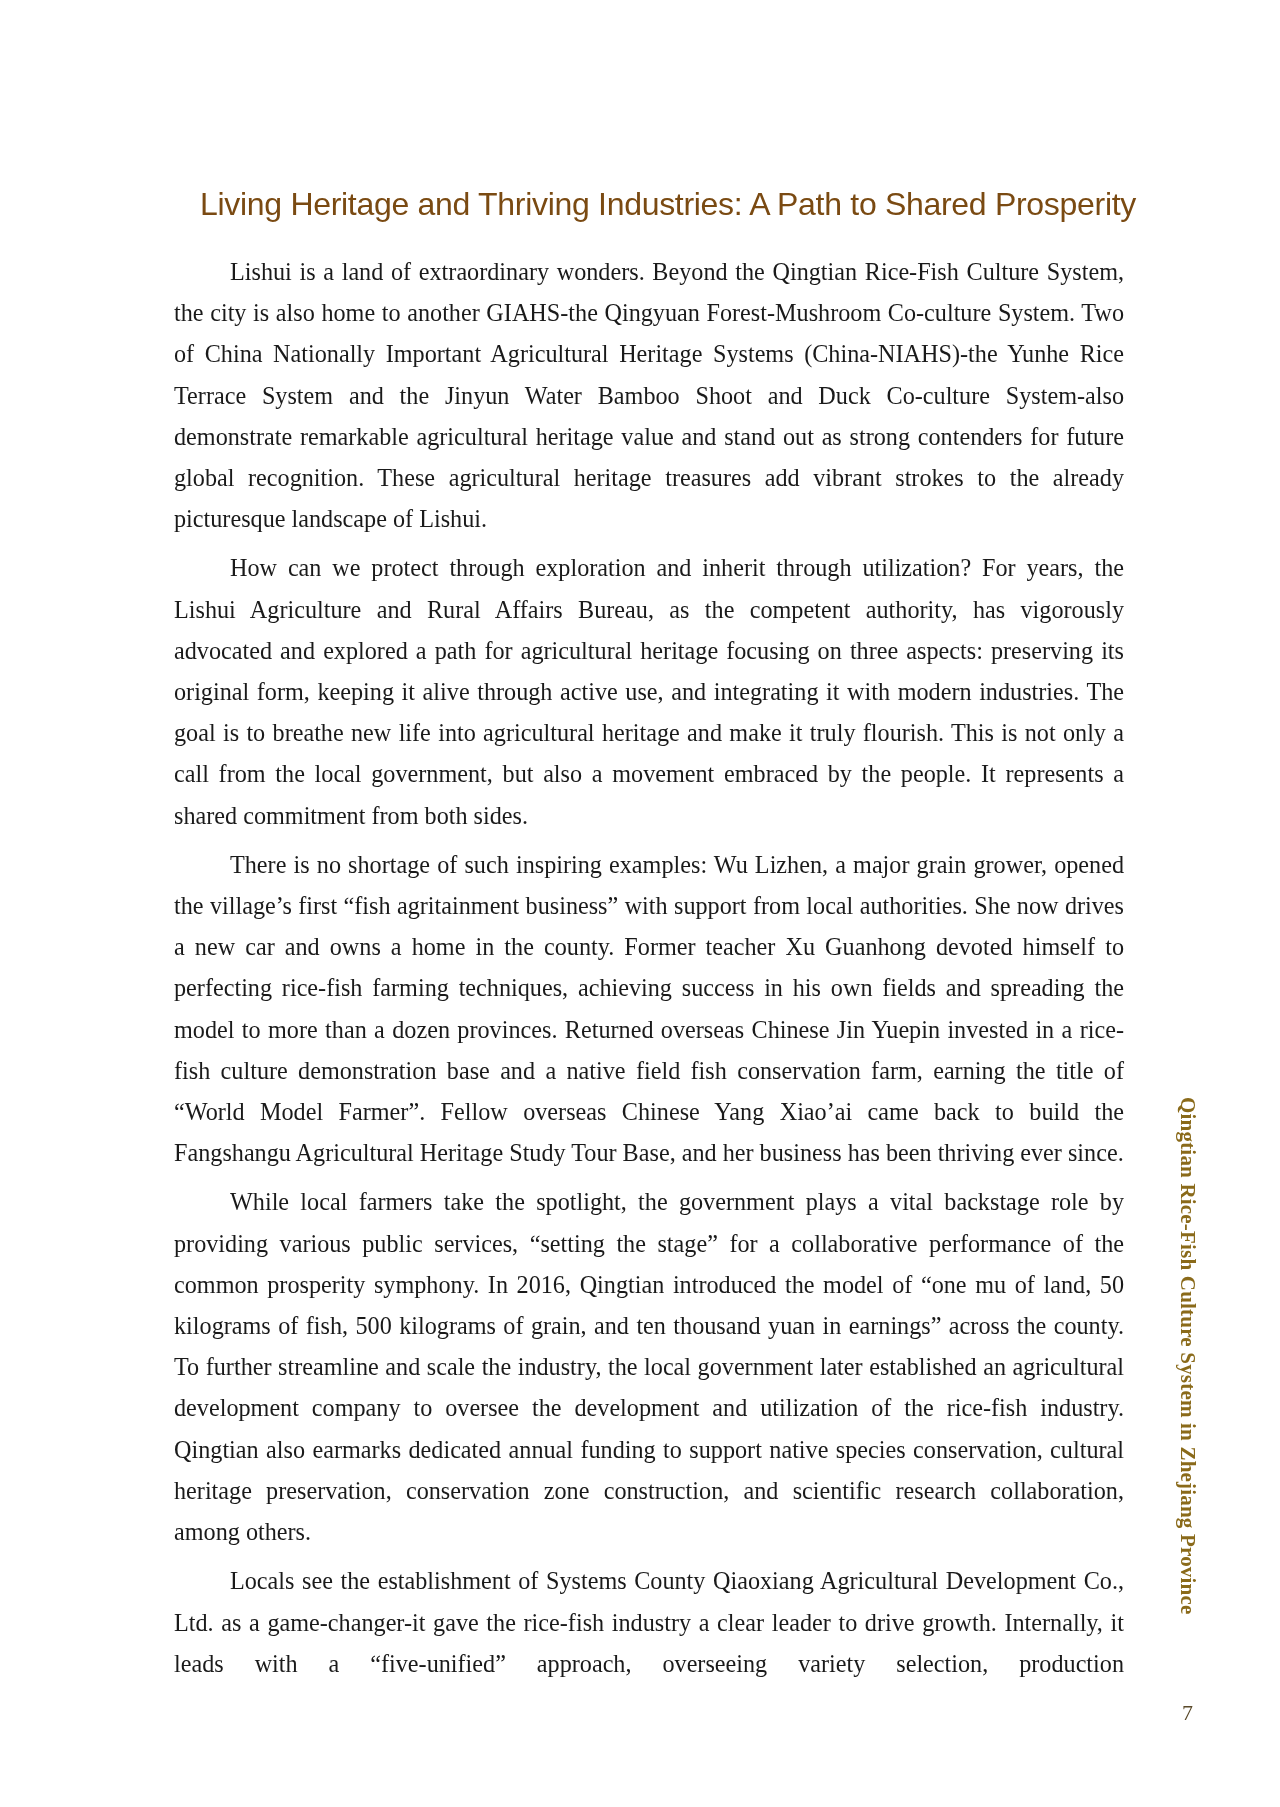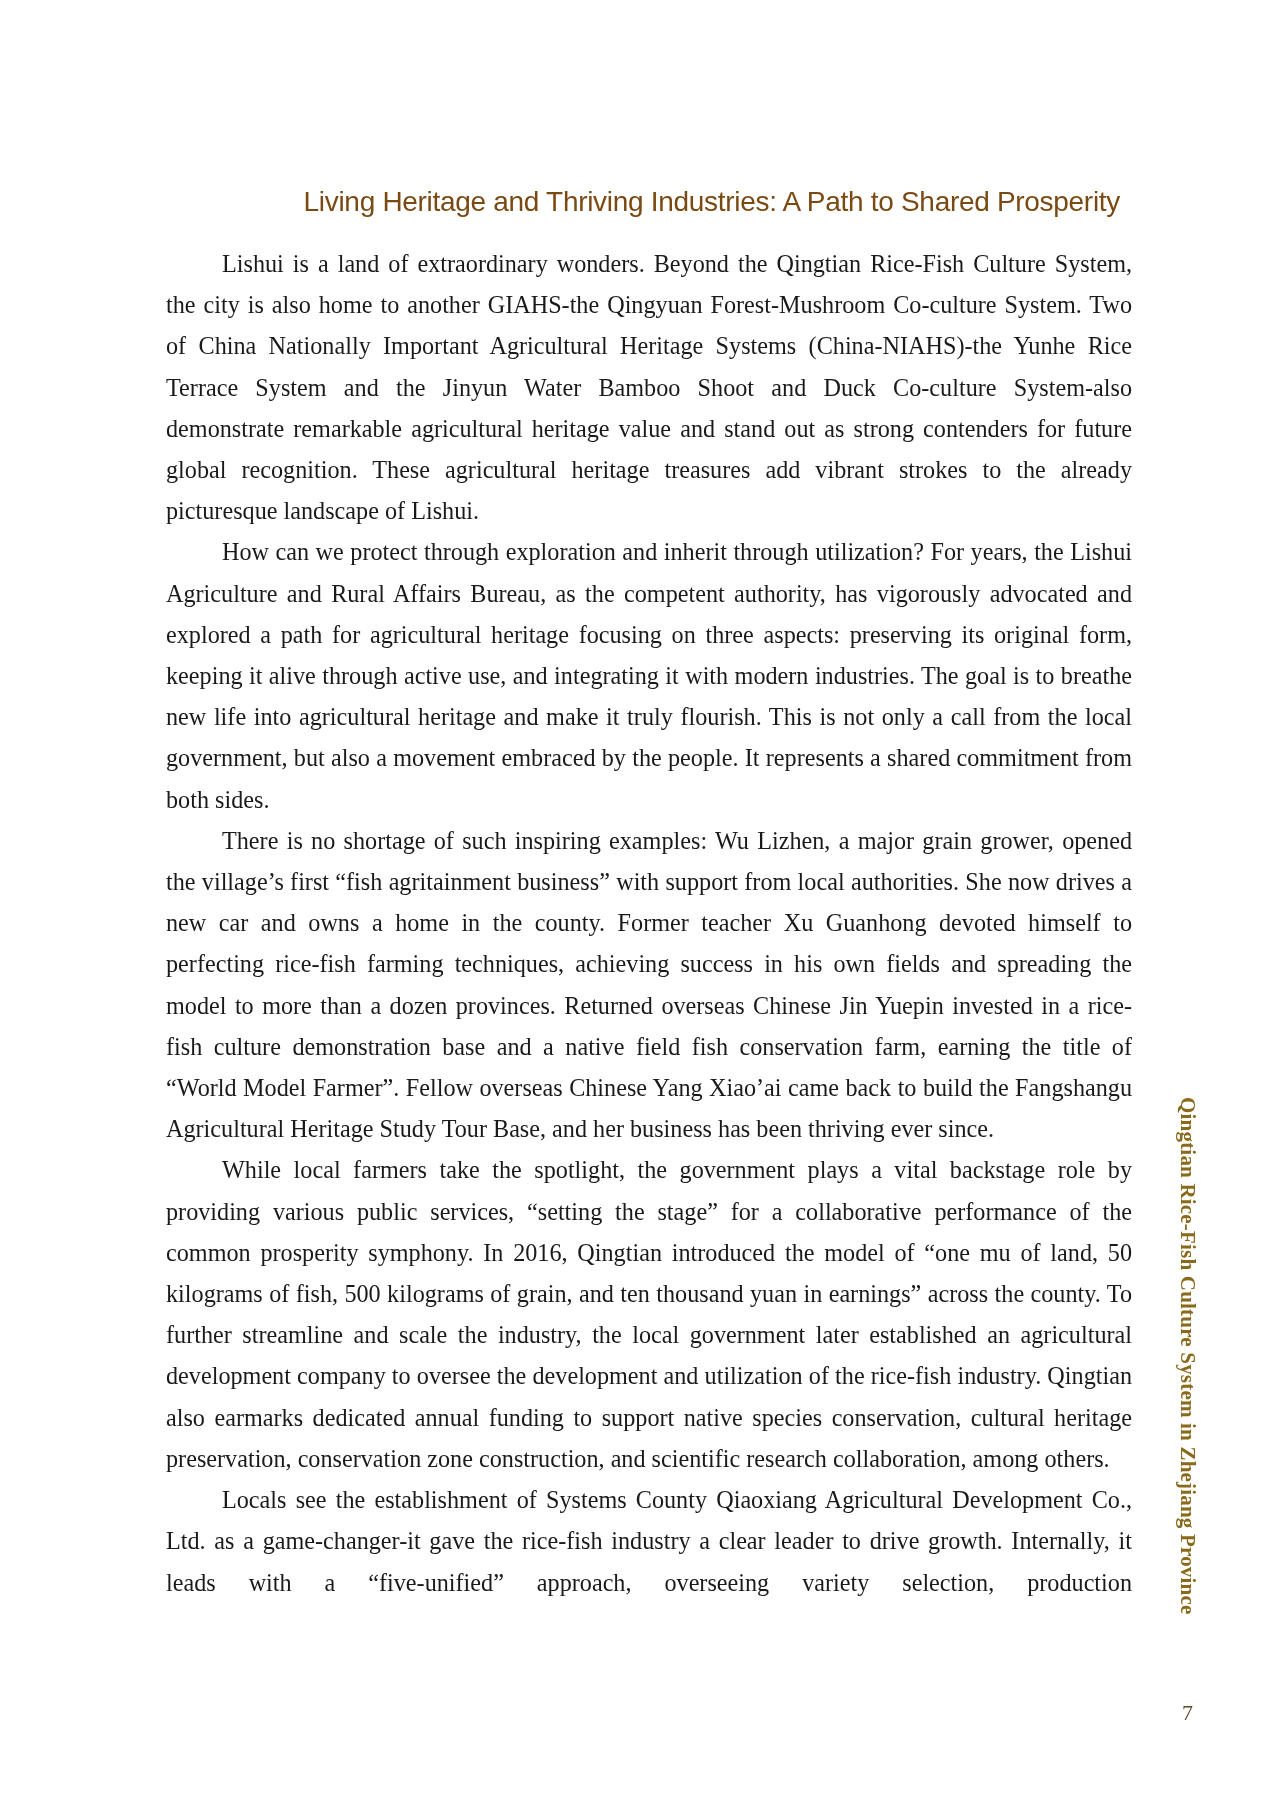--- a/index.html
+++ b/index.html
@@ -1,30 +1,30 @@
 <!DOCTYPE html>
 <html><head>
 <meta charset="utf-8">
 <style>
   html, body { margin: 0; padding: 0; background: #ffffff; }
   body { width: 1280px; height: 1807px; position: relative; overflow: hidden; }
   .page { position: absolute; left: 0; top: 0; width: 1280px; height: 1807px; background: #ffffff; }
   .title {
-    position: absolute; left: 148px; top: 186px; width: 972px;
+    position: absolute; left: 164px; top: 186px; width: 972px;
     text-align: right;
     font-family: "Liberation Sans", sans-serif;
-    font-size: 28px; color: #7a4a12; letter-spacing: -0.3px;
+    font-size: 32px; color: #7a4a12; letter-spacing: -0.3px;
     white-space: nowrap;
   }
   .body-text {
     position: absolute; left: 166px; top: 243px; width: 966px;
     font-family: "Liberation Serif", serif;
     font-size: 24.2px; line-height: 41.2px; color: #1a1a1a;
   }
-  .body-text p { margin: 0; text-align: justify; text-indent: 56px; }
+  .body-text p { margin: 8px; text-align: justify; text-indent: 56px; }
   .side-title {
     position: absolute; left: 1175px; top: 1097px;
     writing-mode: vertical-rl;
     font-family: "Liberation Serif", serif; font-weight: bold;
     font-size: 21px; color: #8a6a1a; white-space: nowrap;
     letter-spacing: 0.2px;
   }
   .page-number {
     position: absolute; left: 1182px; top: 1700px;
     font-family: "Liberation Serif", serif; font-size: 22px; color: #5a4a2a;

